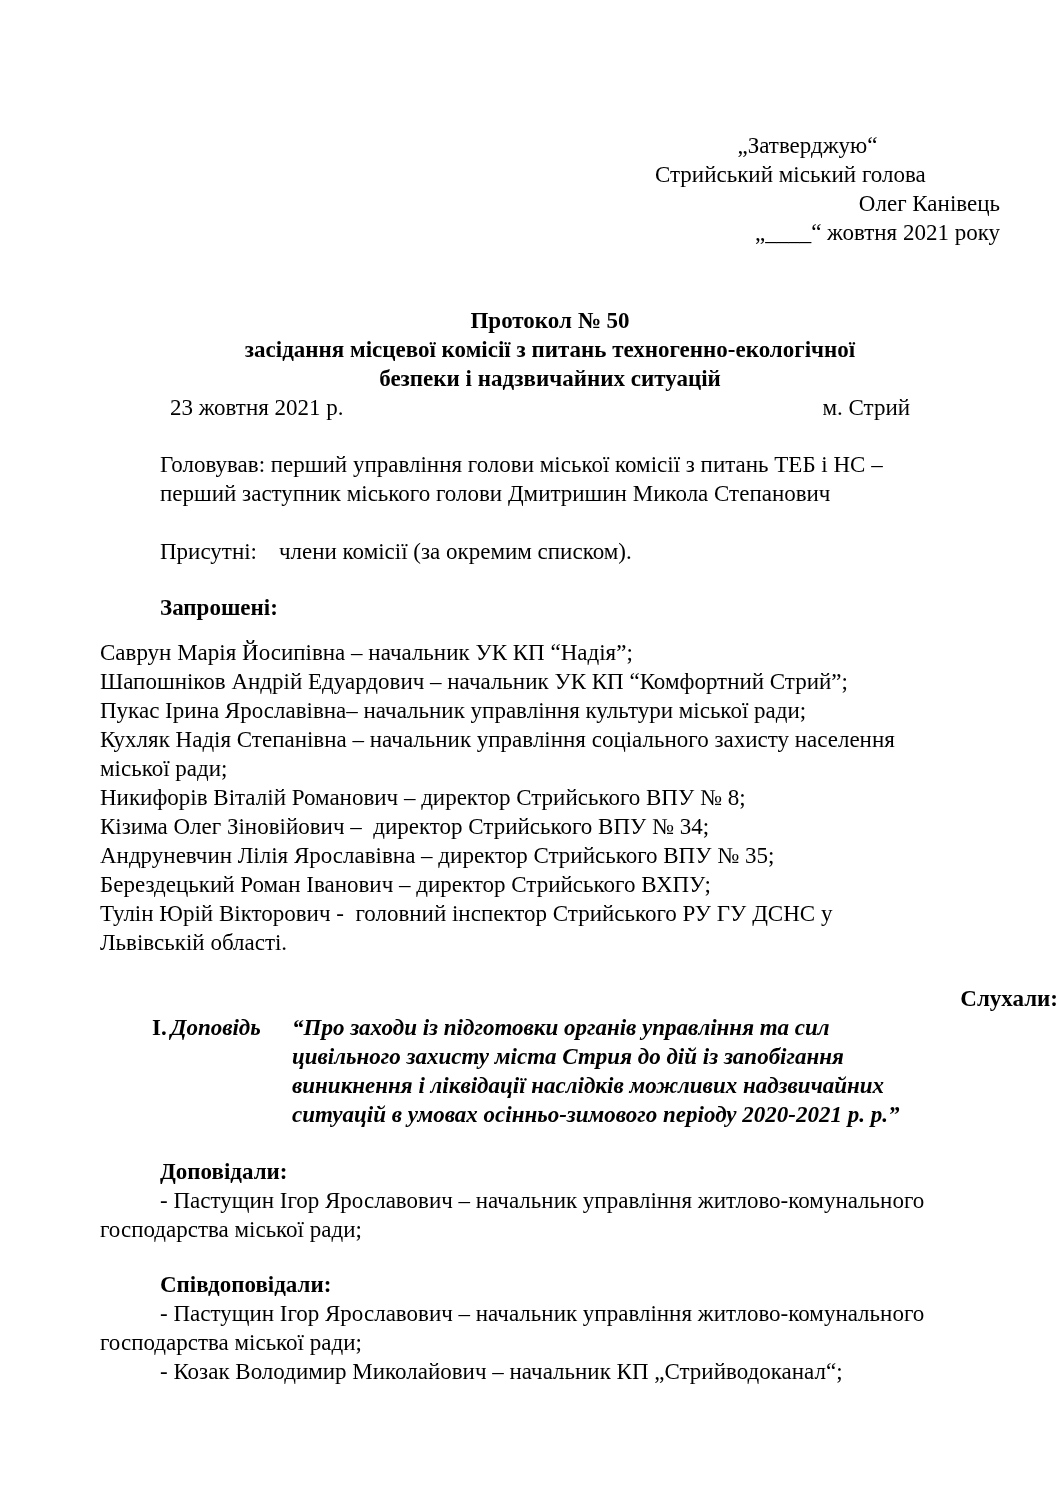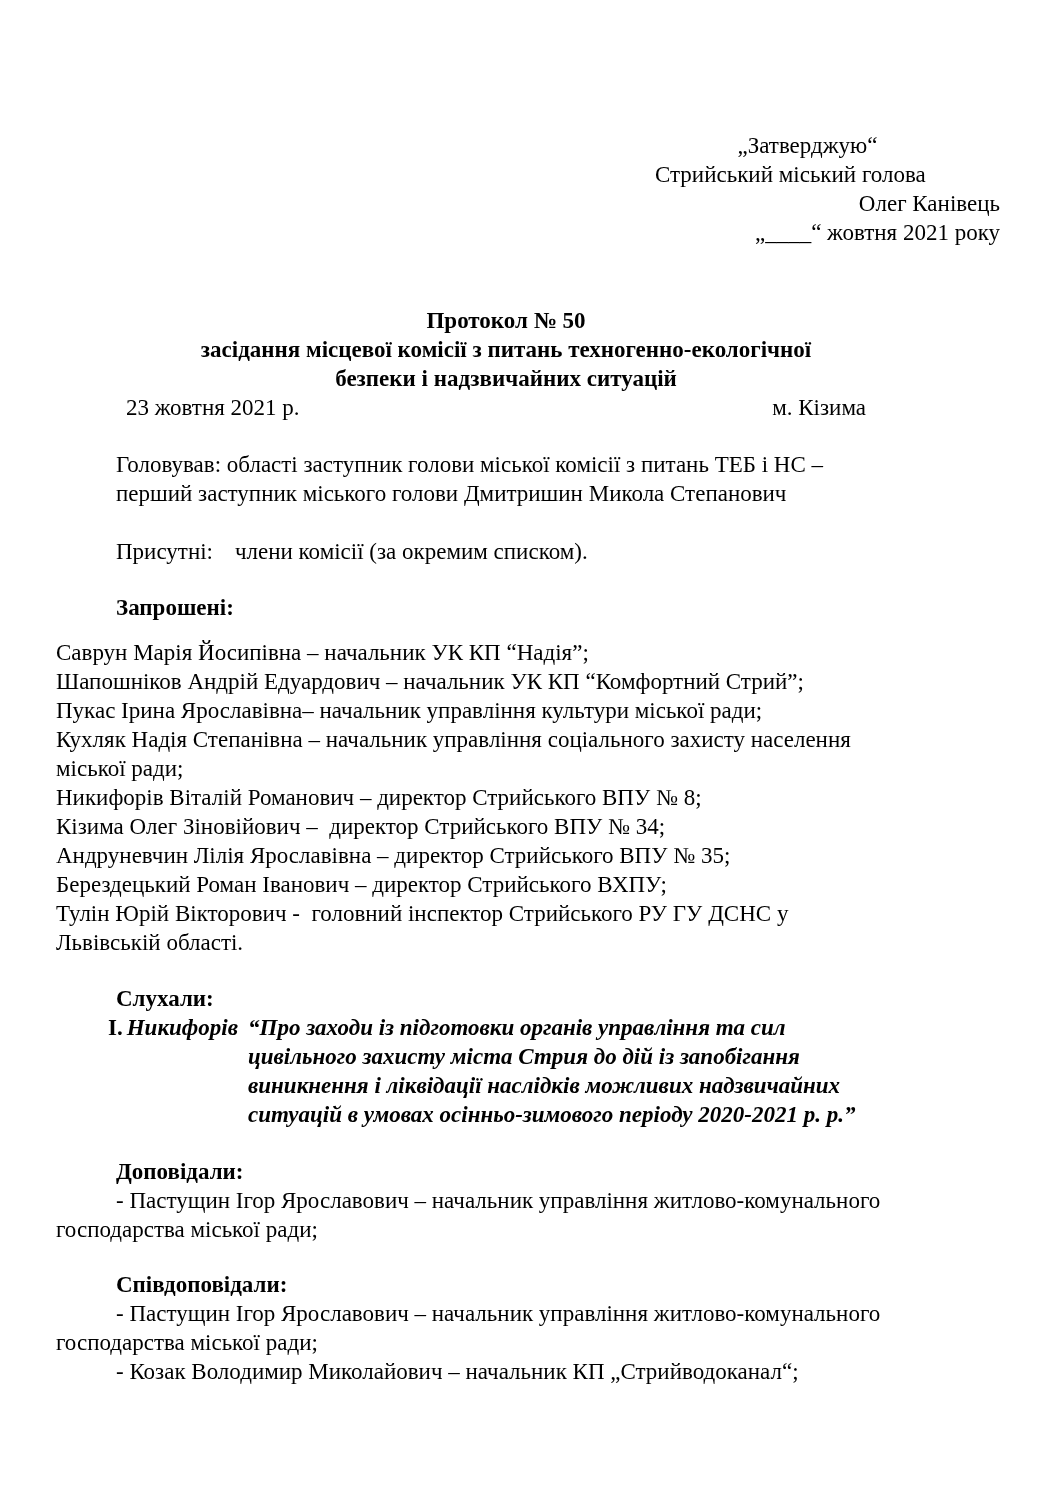--- a/index.html
+++ b/index.html
@@ -3,21 +3,21 @@
 <meta charset="utf-8">
 <style>
   html,body{margin:0;padding:0;background:#ffffff;}
   .page{
     position:relative;
     width:1058px;height:1497px;
     background:#ffffff;color:#000000;
     font-family:"Liberation Serif","DejaVu Serif",serif;
     font-size:23px;line-height:29px;
     box-sizing:border-box;
-    padding-left:56px;
+    padding-left:100px;
     overflow:hidden;
   }
   p{margin:0;}
   .b{font-weight:normal;}
 
   
   .approval{margin-top:131px;width:345px;margin-left:auto;margin-right:58px;}
   .approval .a1{text-align:center;padding-right:40px;}
   .approval .a2{padding-right:30px;}
   .approval .a3{text-align:right;}
@@ -31,21 +31,21 @@
   .meta-date{margin-left:70px;}
   .meta-place{margin-right:50px;}
 
   .chaired{margin-top:28px;margin-left:60px;white-space:pre-wrap;}
   .present{margin-top:29px;margin-left:60px;}
   .present .gap{margin-left:22px;}
   .invited-label{margin-top:27px;margin-left:60px;font-weight:bold;}
   .invited-list{margin-top:16px;}
   .invited-list p{white-space:pre-wrap;}
 
-  .heard-label{margin-top:27px;margin-left:60px;font-weight:bold;}
+  .heard-label{margin-top:27px;margin-left:60px;font-weight:bold;text-align:right;}
   .heard-item{display:flex;margin-left:52px;}
   .heard-item-label{flex:0 0 140px;width:140px;font-weight:bold;}
   .heard-word{font-style:italic;margin-left:4px;}
   .heard-quote{font-weight:bold;font-style:italic;white-space:pre-wrap;}
 
   .reported-label{margin-top:28px;margin-left:60px;font-weight:bold;}
   .coreported-label{margin-top:26px;margin-left:60px;font-weight:bold;}
   .entry{text-indent:60px;white-space:pre-wrap;}
 </style>
 </head>
@@ -61,24 +61,24 @@
   </div>
 
   <div class="title">
     <p>Протокол № 50</p>
     <p>засідання місцевої комісії з питань техногенно-екологічної</p>
     <p>безпеки і надзвичайних ситуацій</p>
   </div>
 
   <div class="meta">
     <span class="meta-date">23 жовтня 2021 р.</span>
-    <span class="meta-place">м. Кізима</span>
+    <span class="meta-place">м. Стрий</span>
   </div>
 
-  <p class="chaired"><span class="b">Головував</span><span>: області заступник голови міської комісії з питань ТЕБ і НС –
+  <p class="chaired"><span class="b">Головував</span><span>: перший управління голови міської комісії з питань ТЕБ і НС –
 перший заступник міського голови Дмитришин Микола Степанович</span></p>
 
   <p class="present"><span class="b">Присутні:</span><span class="gap">члени комісії (за окремим списком).</span></p>
 
   <p class="invited-label">Запрошені:</p>
 
   <div class="invited-list">
     <p>Саврун Марія Йосипівна – начальник УК КП “Надія”;</p>
     <p>Шапошніков Андрій Едуардович – начальник УК КП “Комфортний Стрий”;</p>
     <p>Пукас Ірина Ярославівна– начальник управління культури міської ради;</p>
@@ -89,21 +89,21 @@
     <p>Андруневчин Лілія Ярославівна – директор Стрийського ВПУ № 35;</p>
     <p>Берездецький Роман Іванович – директор Стрийського ВХПУ;</p>
     <p>Тулін Юрій Вікторович -  головний інспектор Стрийського РУ ГУ ДСНС у
 Львівській області.</p>
   </div>
 
   <p class="heard-label">Слухали:</p>
 
   <div class="heard-item">
     <div class="heard-item-label">
-      <span class="heard-num">І.</span><span class="heard-word">Никифорів</span>
+      <span class="heard-num">І.</span><span class="heard-word">Доповідь</span>
     </div>
     <div class="heard-quote">“Про заходи із підготовки органів управління та сил
 цивільного захисту міста Стрия до дій із запобігання
 виникнення і ліквідації наслідків можливих надзвичайних
 ситуацій в умовах осінньо-зимового періоду 2020-2021 р. р.”</div>
   </div>
 
   <p class="reported-label">Доповідали:</p>
   <p class="entry">- Пастущин Ігор Ярославович – начальник управління житлово-комунального
 господарства міської ради;</p>

